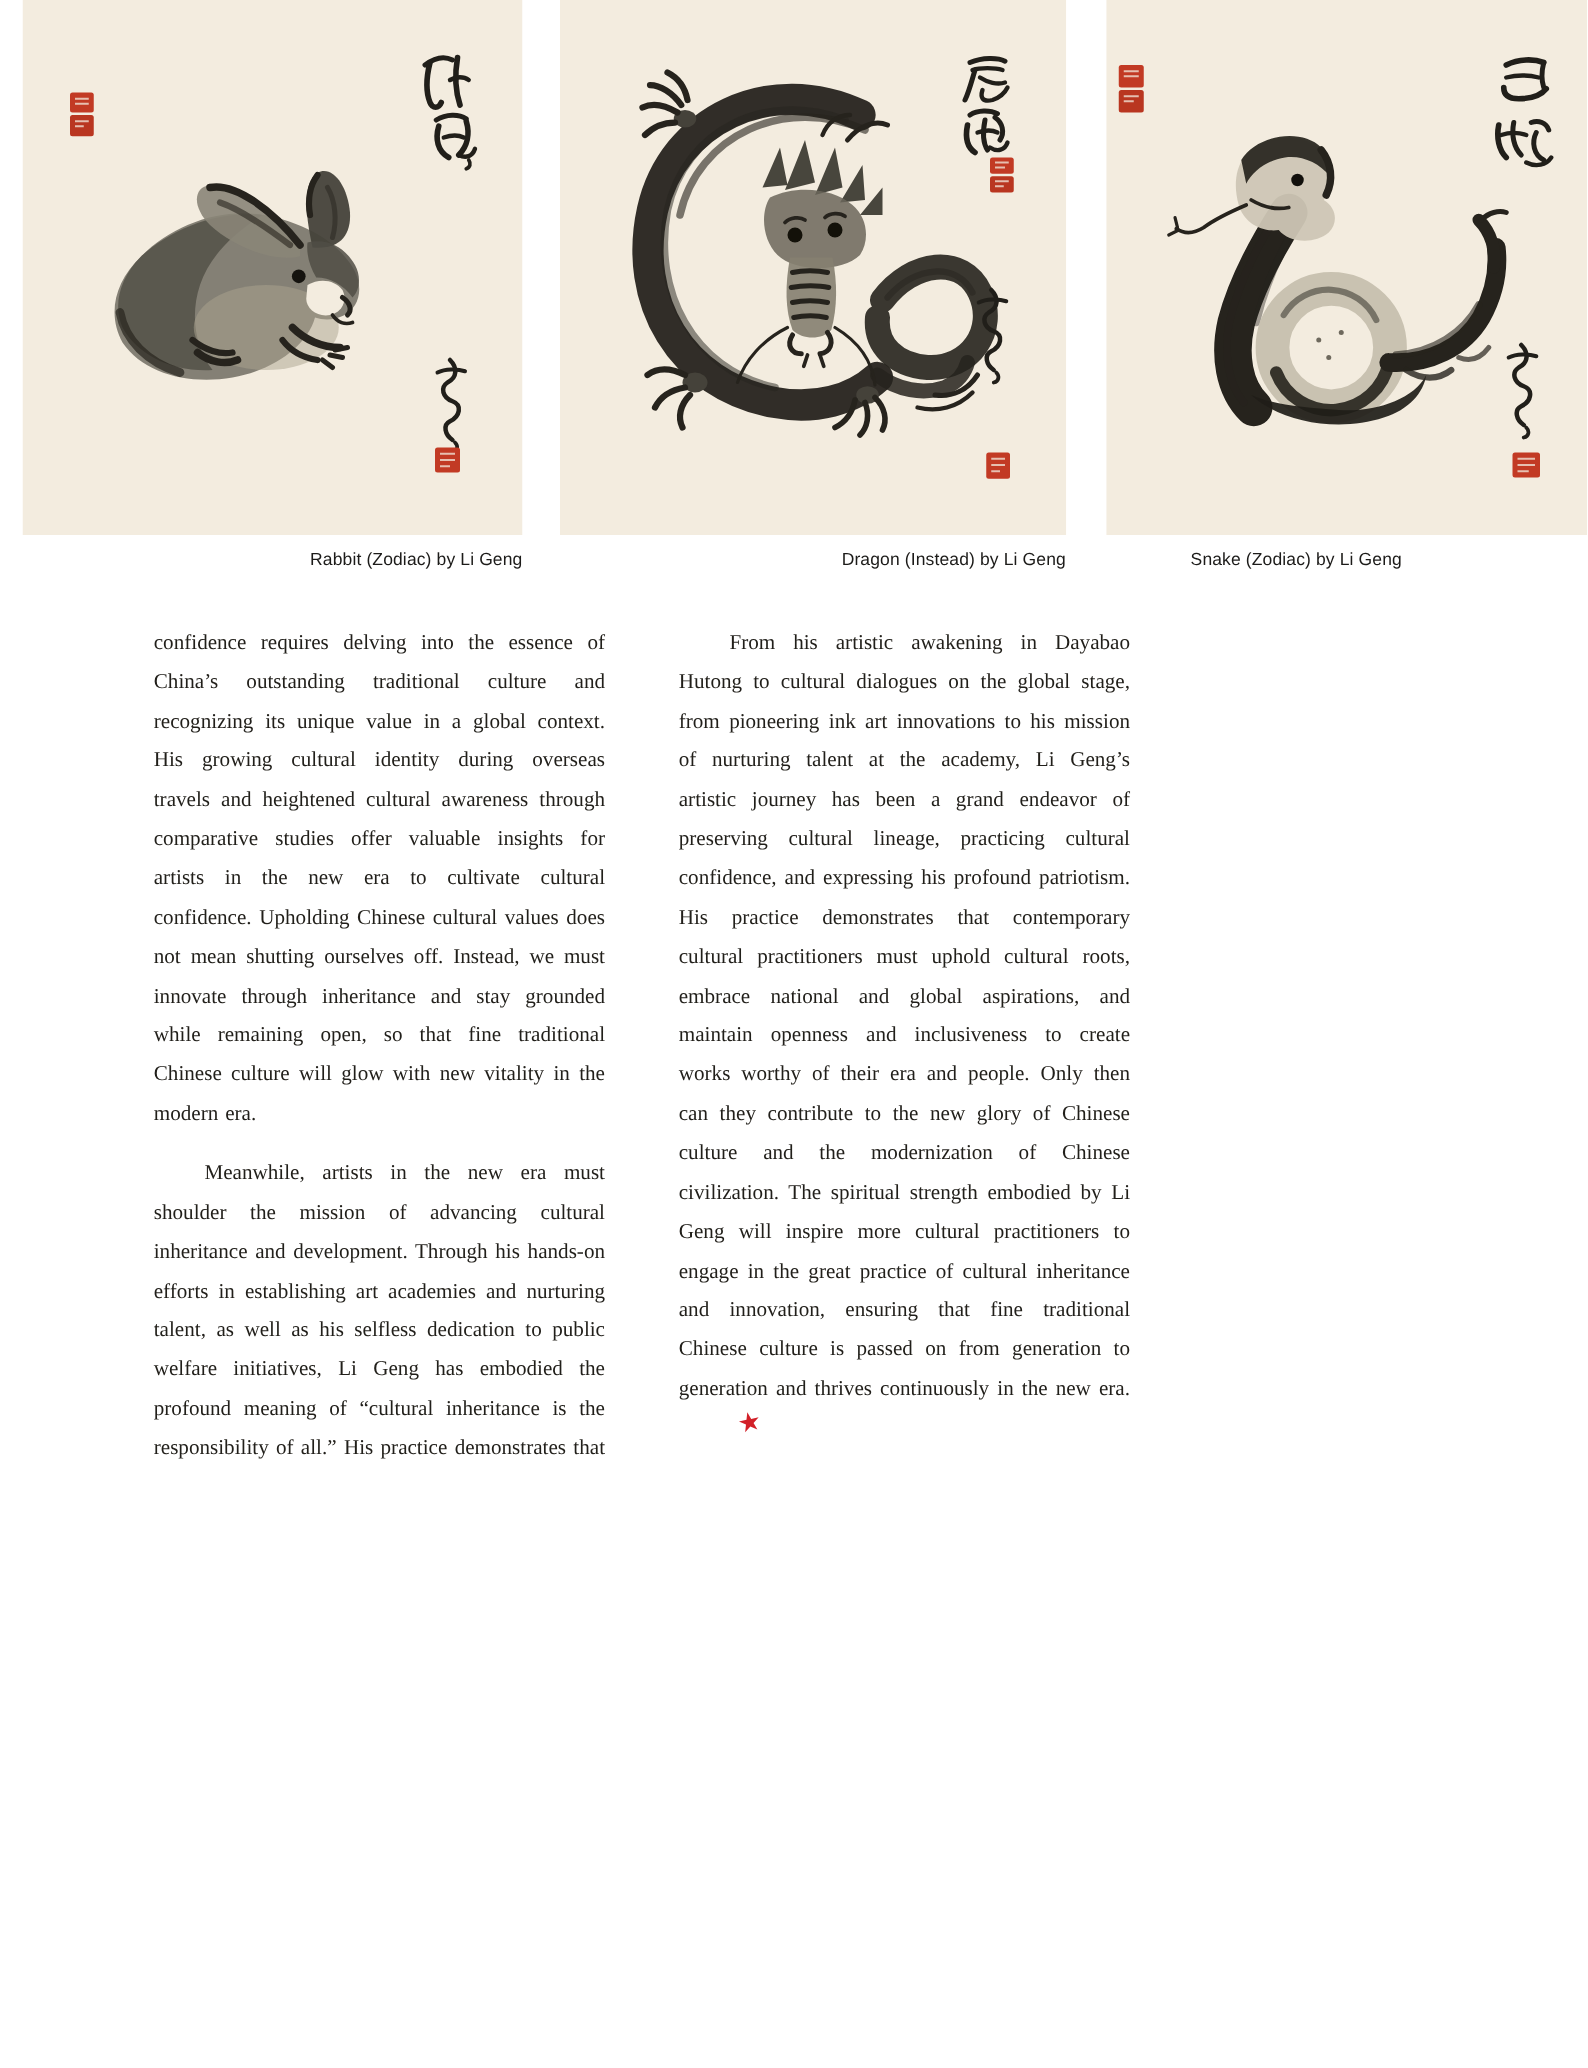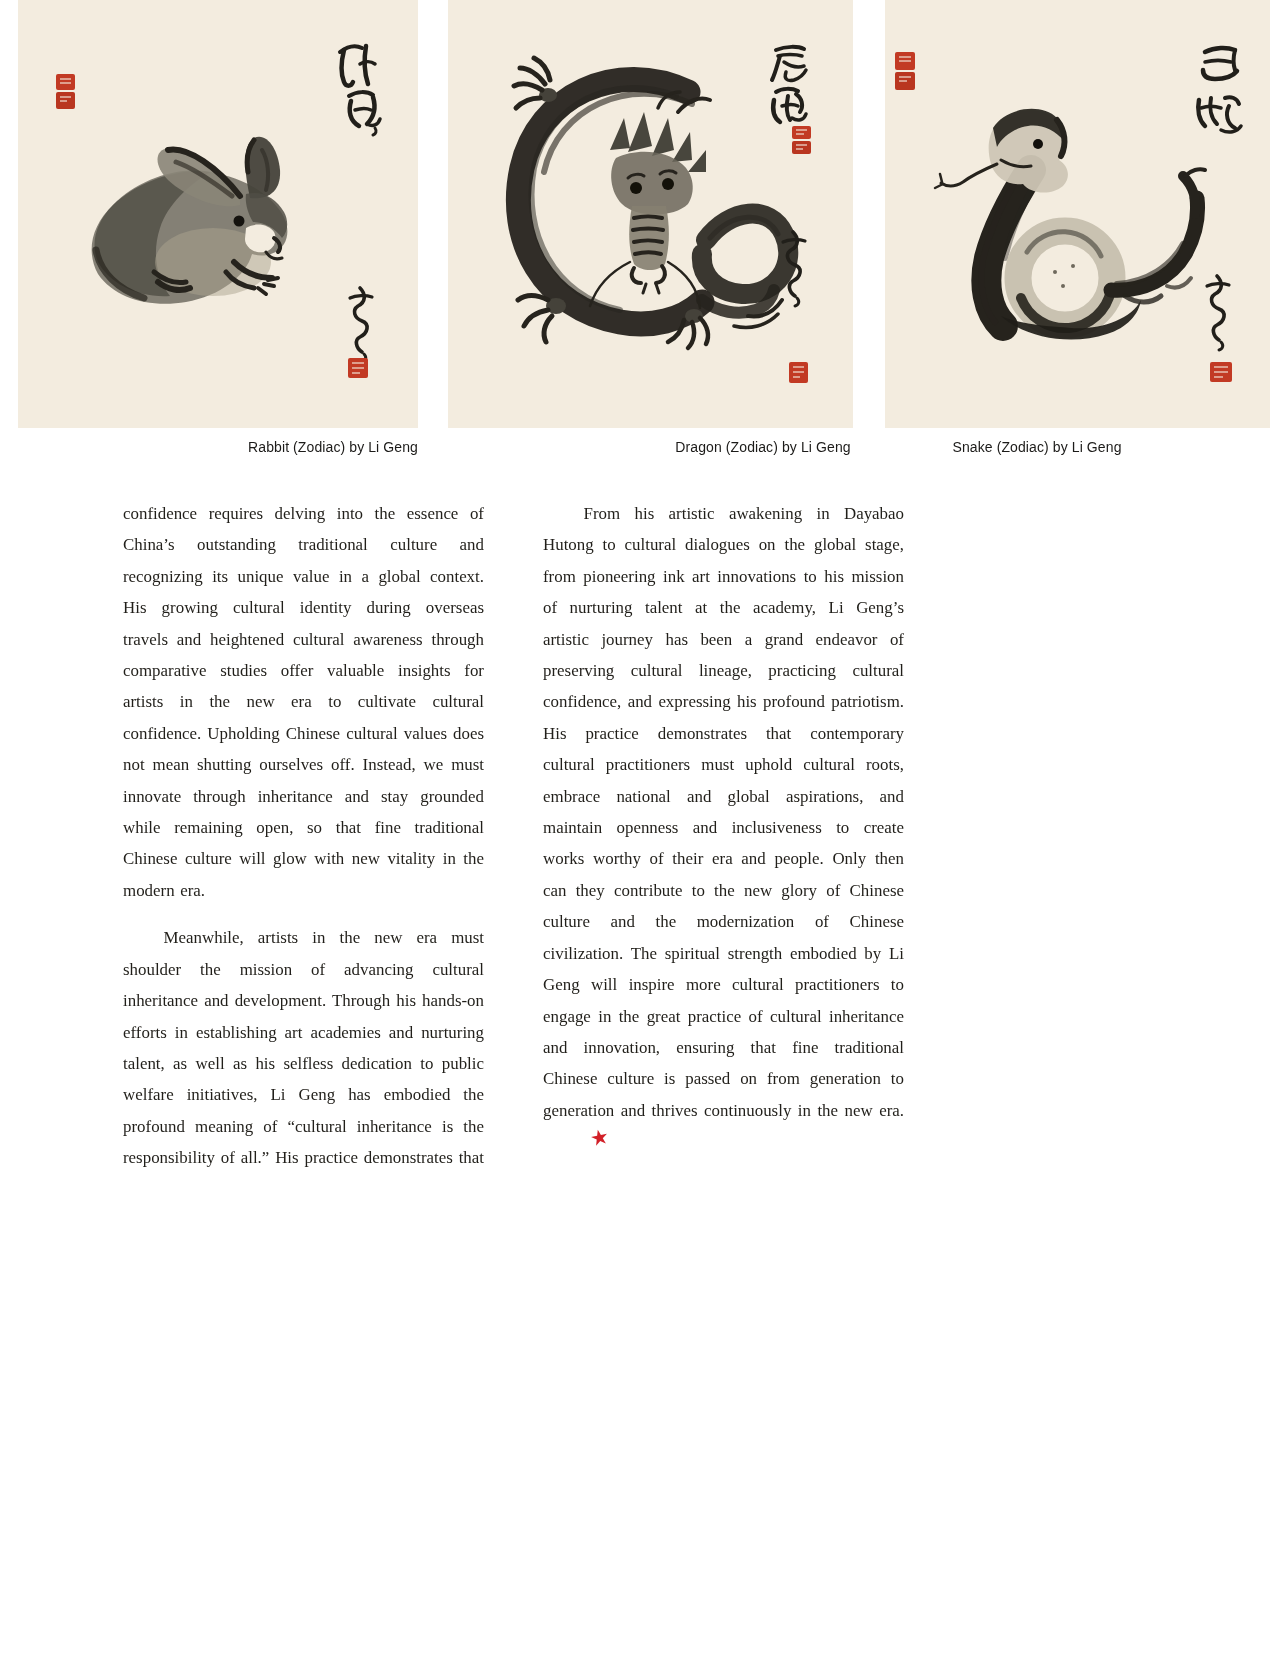--- a/index.html
+++ b/index.html
@@ -193,21 +193,21 @@
         <rect x="10" y="52" width="20" height="18" rx="2" fill="#c23a24"></rect>
         <rect x="10" y="72" width="20" height="18" rx="2" fill="#b93620"></rect>
         <path d="M14,57 h12 M14,61 h12 M14,77 h12 M14,81 h8" stroke="#f3ecdf" stroke-width="1.6" opacity=".75"></path>
         <rect x="325" y="362" width="22" height="20" rx="2" fill="#c23a24"></rect>
         <path d="M329,367 h14 M329,372 h14 M329,377 h9" stroke="#f3ecdf" stroke-width="1.6" opacity=".75"></path>
       </g>
     </svg>
   </figure>
 
   <div class="caption" style="left:333px;top:439px">Rabbit (Zodiac) by Li Geng</div>
-  <div class="caption" style="left:763px;top:439px">Dragon (Zodiac) by Li Geng</div>
+  <div class="caption" style="left:763px;top:439px">Dragon (Instead) by Li Geng</div>
   <div class="caption" style="left:1037px;top:439px">Snake (Zodiac) by Li Geng</div>
 
   <div class="col" style="left:107px;top:482px">
     <p>confidence requires delving into the essence of China’s outstanding traditional culture and recognizing its unique value in a global context. His growing cultural identity during overseas travels and heightened cultural awareness through comparative studies offer valuable insights for artists in the new era to cultivate cultural confidence. Upholding Chinese cultural values does not mean shutting ourselves off. Instead, we must innovate through inheritance and stay grounded while remaining open, so that fine traditional Chinese culture will glow with new vitality in the modern era.</p>
     <p class="indent">Meanwhile, artists in the new era must shoulder the mission of advancing cultural inheritance and development. Through his hands-on efforts in establishing art academies and nurturing talent, as well as his selfless dedication to public welfare initiatives, Li Geng has embodied the profound meaning of “cultural inheritance is the responsibility of all.” His practice demonstrates that artists should not only focus on individual creation but also take an active part in cultural development. By engaging in academic research, talent</p>
   </div>
   <div class="col" style="left:527px;top:482px">
     <p class="indent"><span>From his artistic awakening in Dayabao Hutong to cultural dialogues on the global stage, from pioneering ink art innovations to his mission of nurturing talent at the academy, Li Geng’s artistic journey has been a grand endeavor of preserving cultural lineage, practicing cultural confidence, and expressing his profound patriotism. His practice demonstrates that contemporary cultural practitioners must uphold cultural roots, embrace national and global aspirations, and maintain openness and inclusiveness to create works worthy of their era and people. Only then can they contribute to the new glory of Chinese culture and the modernization of Chinese civilization. The spiritual strength embodied by Li Geng will inspire more cultural practitioners to engage in the great practice of cultural inheritance and innovation, ensuring that fine traditional Chinese culture is passed on from generation to generation and thrives continuously in the new era.</span><span class="star">★</span></p>
   </div>
 

